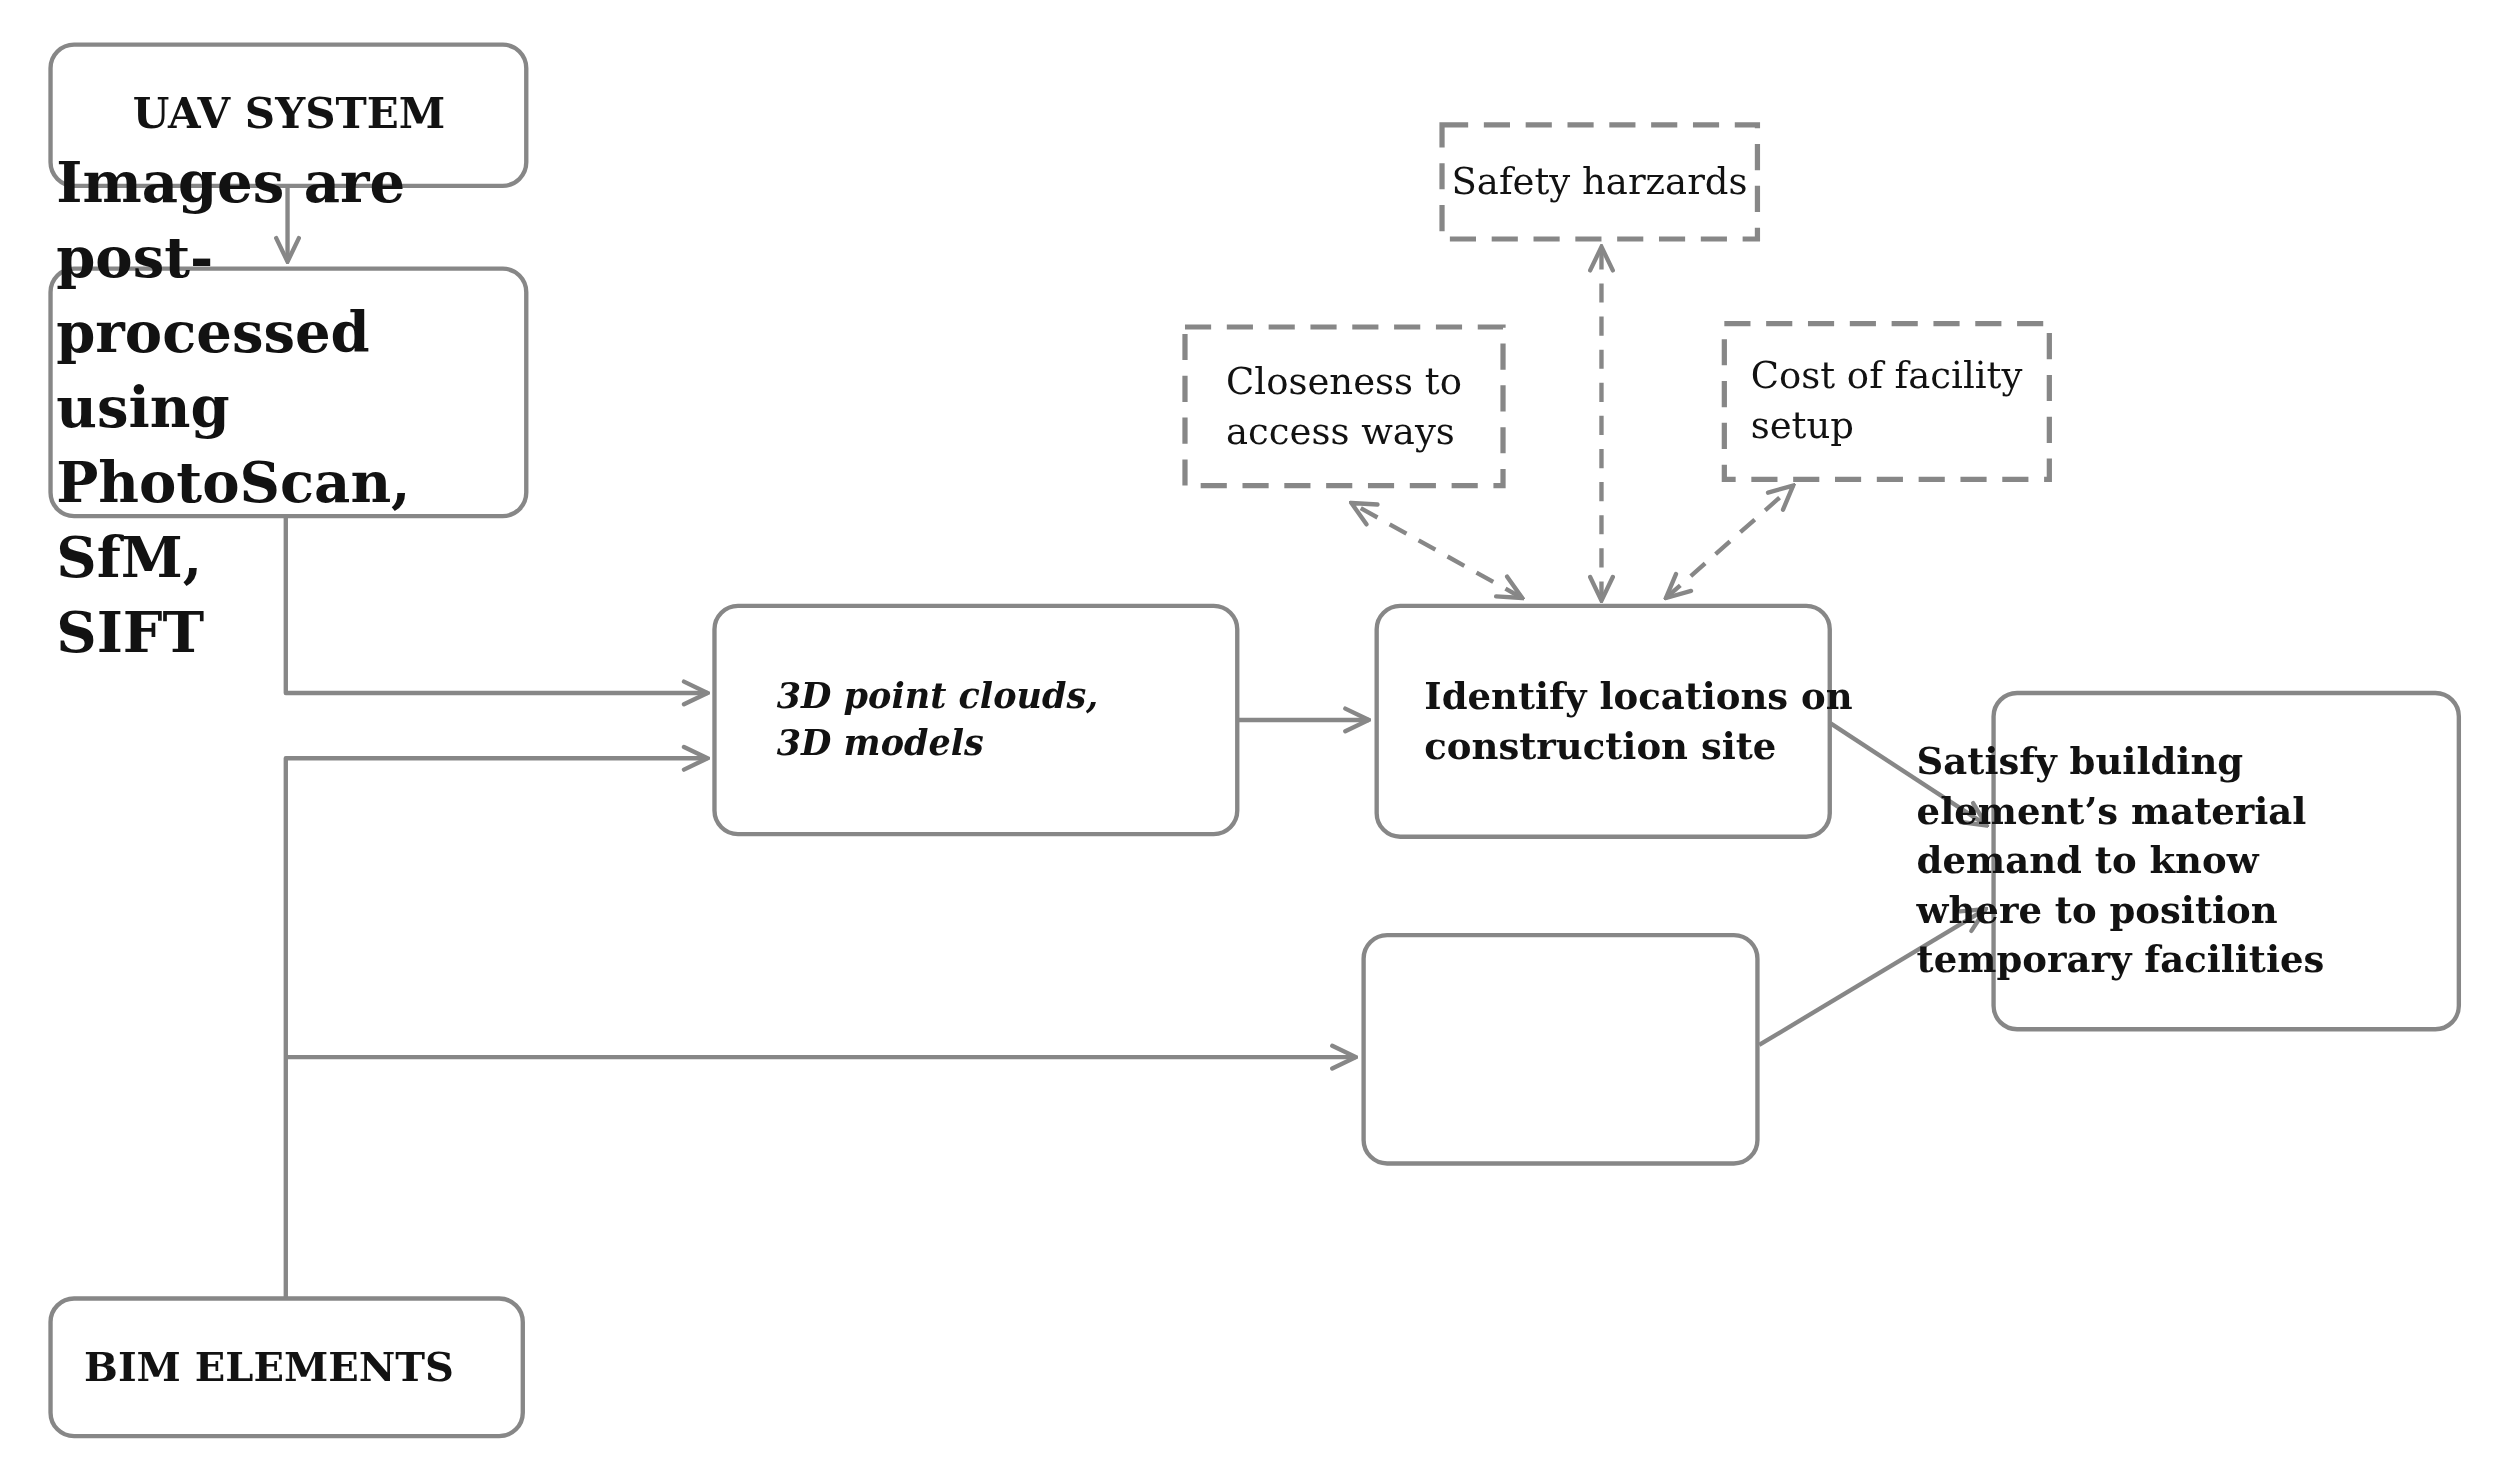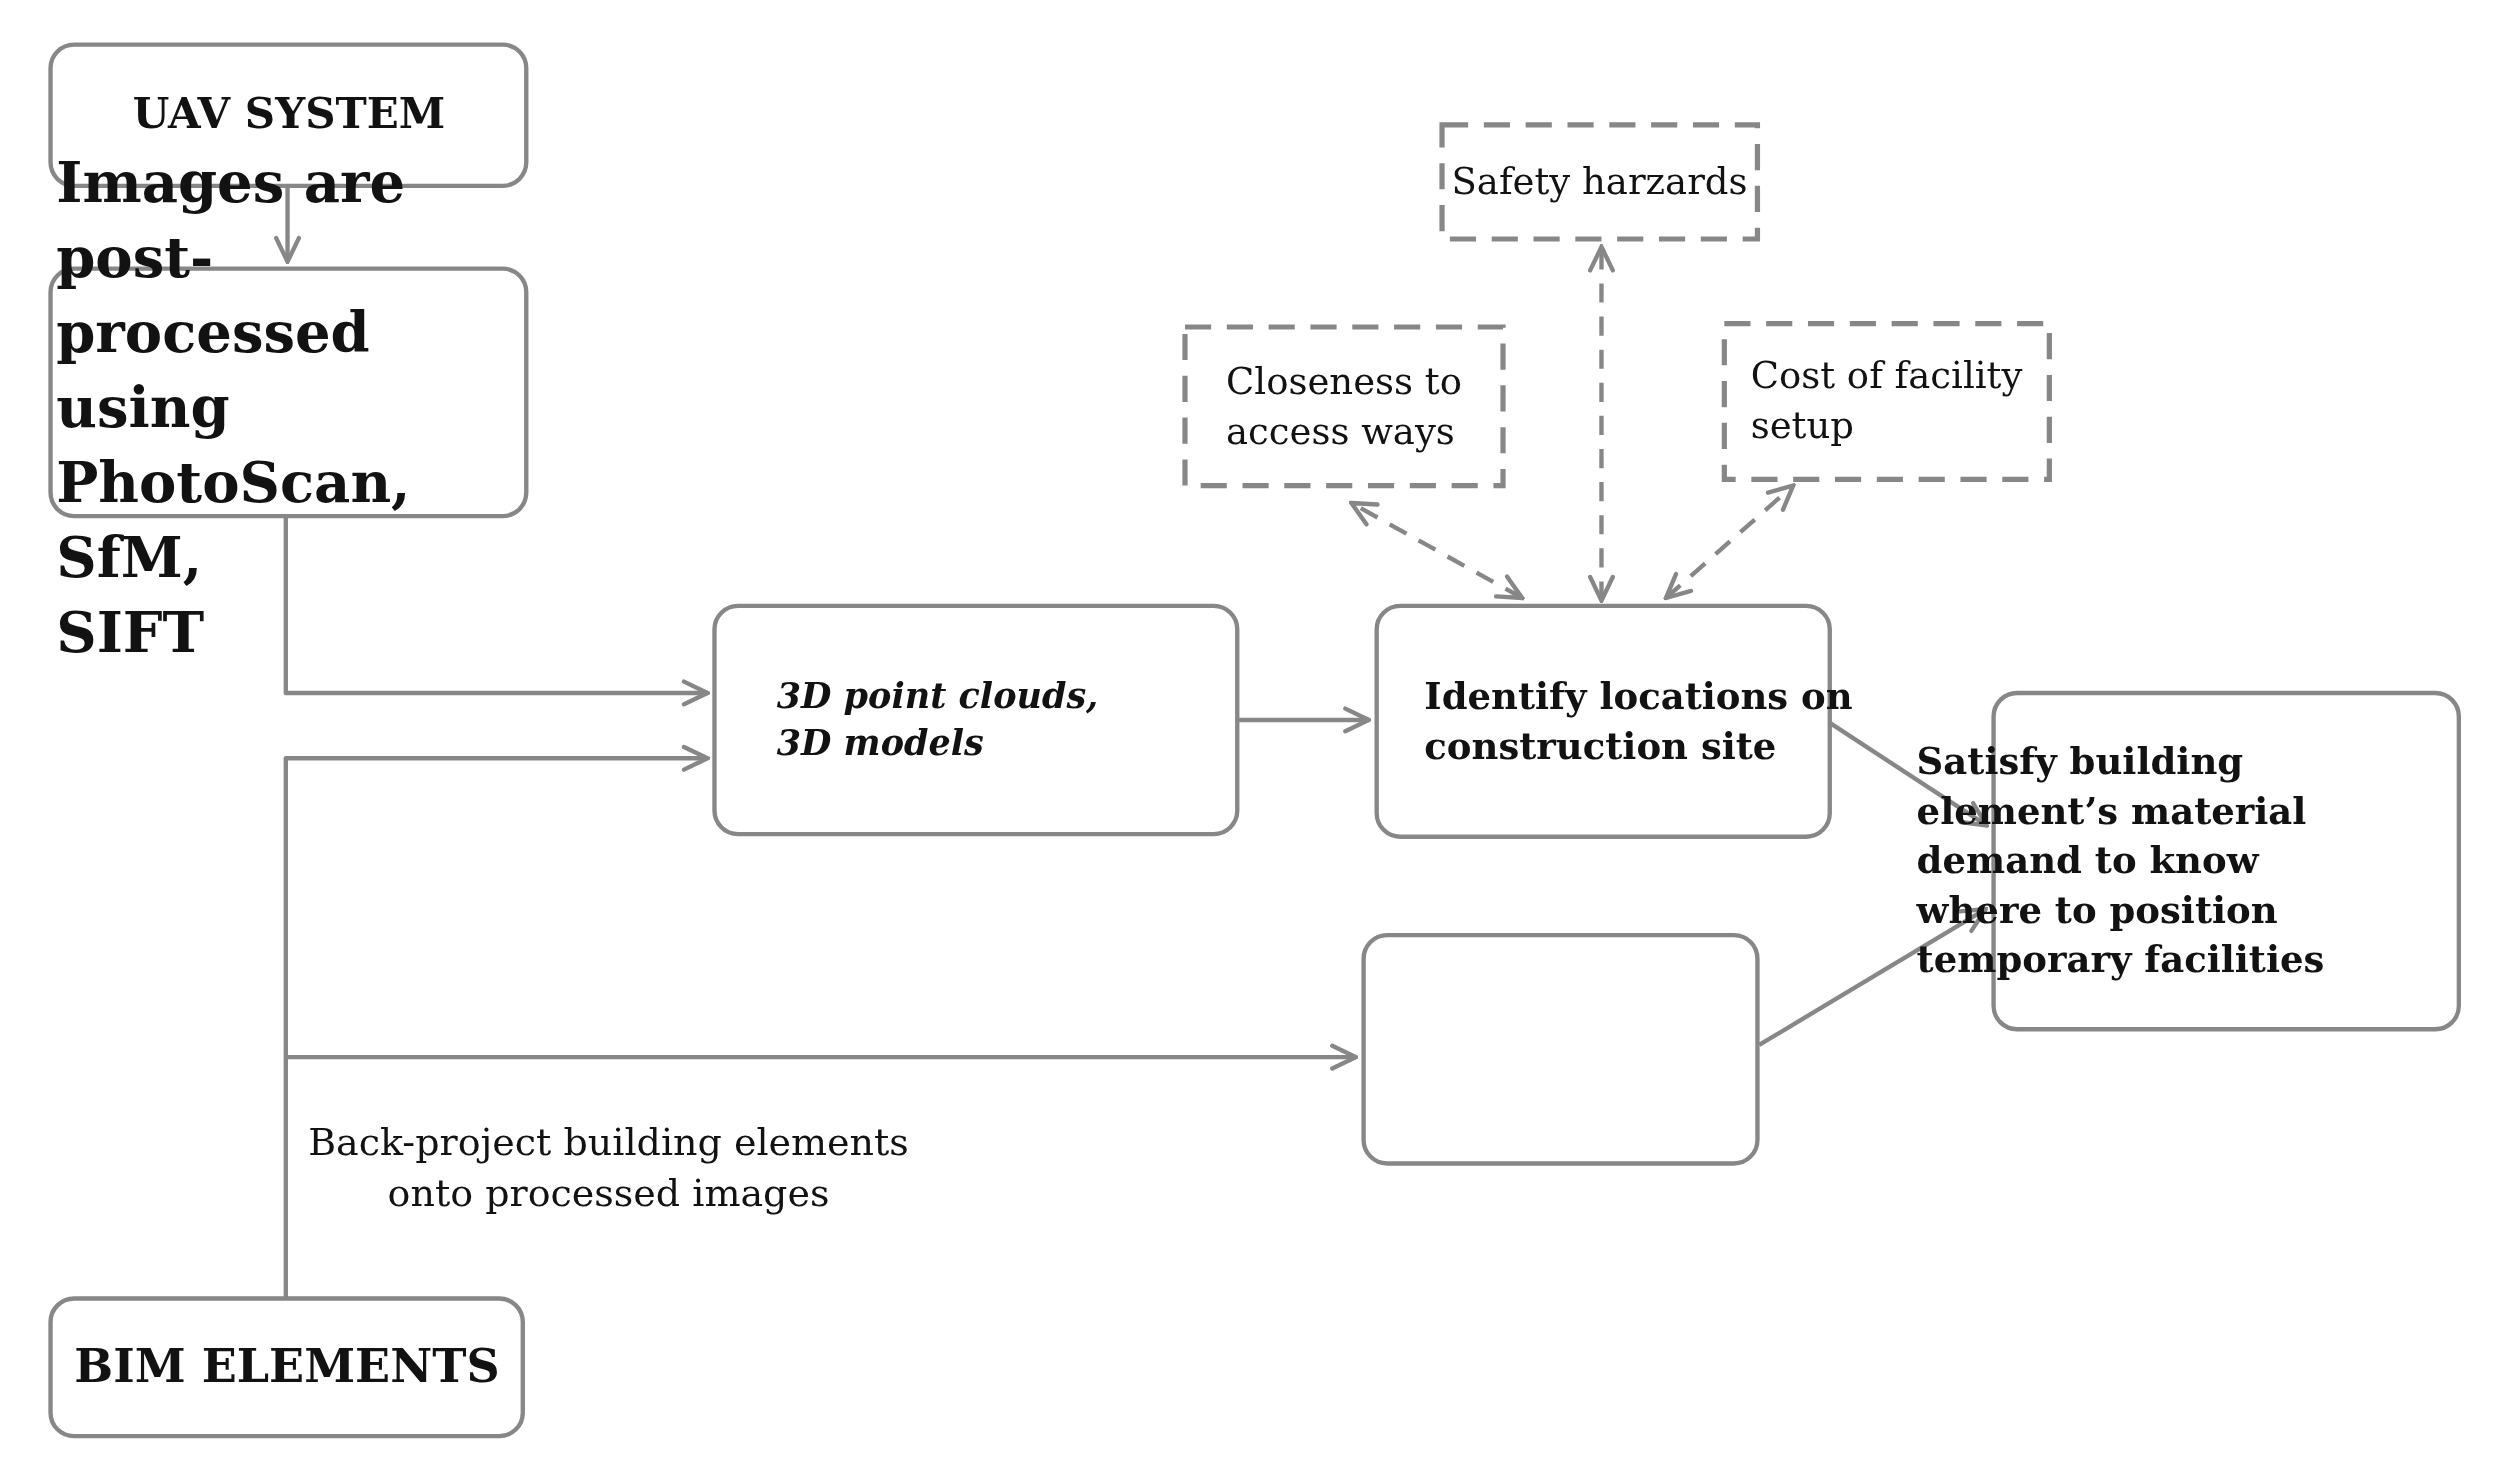--- a/index.html
+++ b/index.html
@@ -48,28 +48,26 @@
         <polyline points="328,1213 1556,1213" fill="none" stroke="#878787" stroke-width="5" stroke-linejoin="round" marker-end="url(#chev)"></polyline>
         <polyline points="1421,826 1571,826" fill="none" stroke="#878787" stroke-width="5" stroke-linejoin="round" marker-end="url(#chev)"></polyline>
         <polyline points="2101,830 2280,947" fill="none" stroke="#878787" stroke-width="5" stroke-linejoin="round" marker-end="url(#chev)"></polyline>
         <polyline points="2019,1199 2279,1043" fill="none" stroke="#878787" stroke-width="5" stroke-linejoin="round" marker-end="url(#chev)"></polyline>
         <polyline points="1838,689 1838,283" fill="none" stroke="#878787" stroke-width="5" stroke-linejoin="round" stroke-dasharray="22 16" marker-end="url(#chev)" marker-start="url(#chev)"></polyline>
         <polyline points="1747,686 1551,577" fill="none" stroke="#878787" stroke-width="5" stroke-linejoin="round" stroke-dasharray="22 16" marker-end="url(#chev)" marker-start="url(#chev)"></polyline>
         <polyline points="1912,686 2058,557" fill="none" stroke="#878787" stroke-width="5" stroke-linejoin="round" stroke-dasharray="22 16" marker-end="url(#chev)" marker-start="url(#chev)"></polyline>
       </g>
   </svg>
 
-  <div class="note">Back-project building elements
-onto processed images</div>
 <div class="node-label bold" style="left: 51px; top: 44px; width: 476px; height: 141px; font-size: 42px;">UAV SYSTEM</div>
     <div class="node-label bold" style="left: 51px; top: 284px; width: 476px; height: 247px; font-size: 56px;">Images are post-
 processed using
 PhotoScan, SfM,
 SIFT</div>
-    <div class="node-label bold" style="left: 51px; top: 1298px; width: 472px; height: 138px; font-size: 46px;">BIM ELEMENTS</div>
+    <div class="node-label bold" style="left: 33px; top: 1298px; width: 472px; height: 138px; font-size: 40px;">BIM ELEMENTS</div>
     <div class="node-label bold" style="left: 676px; top: 606px; width: 523px; height: 228px; font-size: 35px; font-style: italic;">3D point clouds,
 3D models</div>
     <div class="node-label bold" style="left: 1412px; top: 606px; width: 453px; height: 231px; font-size: 37px;">Identify locations on
 construction site</div>
     <div class="node-label bold" style="left: 1888px; top: 693px; width: 465px; height: 336px; font-size: 37px;">Satisfy building
 element’s material
 demand to know
 where to position
 temporary facilities</div>
     <div class="node-label" style="left: 1442px; top: 125px; width: 315px; height: 114px; font-size: 37px;">Safety harzards</div>

